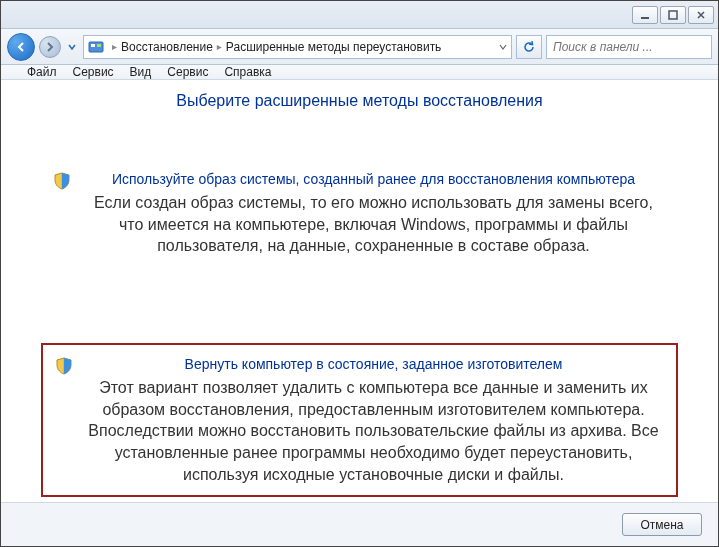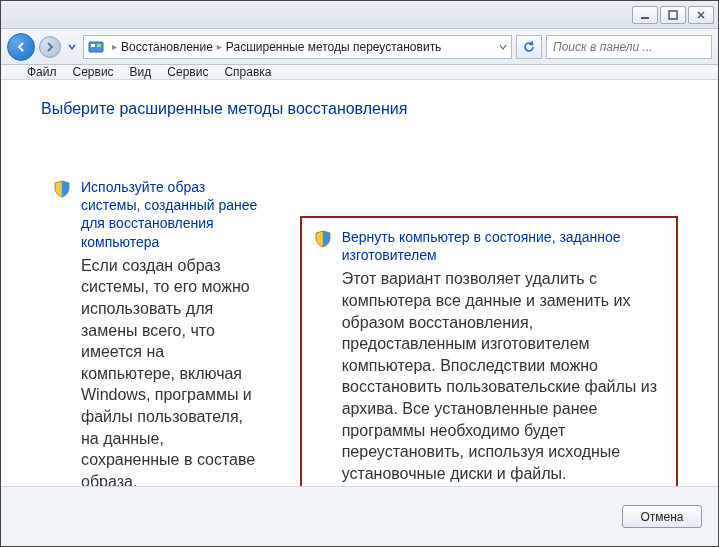--- a/index.html
+++ b/index.html
@@ -129,37 +129,38 @@
     border-bottom: 1px solid #d0d8e2;
     display:flex; align-items:center;
     padding: 0 26px; gap: 16px;
     font-size: 12px;
     color:#222;
   }
   .menubar .mitem { cursor: default; }
   
   .content {
     flex:1;
-    padding: 20px 40px 10px 40px;
+    padding: 12px 40px 10px 40px;
     overflow: auto;
     color:#222;
+    text-align:center;
   }
   .content h1 {
     color:#003399;
     font-weight: normal;
     font-size: 16px;
     margin: 0 0 10px 0;
   }
   .content p.lead {
     font-size: 12px;
     margin: 0 0 4px 0;
     line-height: 1.4;
   }
   .content a.link { color:#0066cc; text-decoration: underline; }
-  .options { margin-top: 50px; display:flex; flex-direction:row; gap: 28px; }
+  .options { margin-top: 50px; display:flex; flex-direction:column; gap: 28px; }
   .opt {
     display:flex; gap: 10px;
     padding: 10px 12px;
   }
   .opt.highlight {
     border: 2px solid #9a1f1f;
     margin-top: 48px;
   }
   .opt .shield { flex-shrink:0; width:18px; height:18px; margin-top:2px; }
   .opt .ot { flex:1; }
@@ -169,21 +170,21 @@
     margin: 0 0 4px 0;
     line-height: 1.3;
   }
   .opt .ot .odesc {
     font-size: 16px;
     color:#333;
     line-height: 1.35;
   }
   
   .footer {
-    height: 60px;
+    height: 44px;
     border-top: 1px solid #d0d8e2;
     background: #f1f4f8;
     display:flex; align-items:center; justify-content:flex-end;
     padding: 0 16px;
   }
   .btn {
     min-width: 80px;
     height: 23px;
     border: 1px solid #8d9aab;
     border-radius: 3px;

